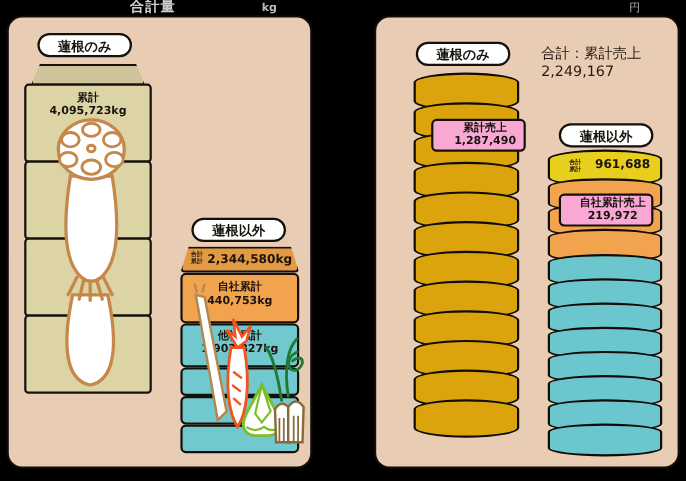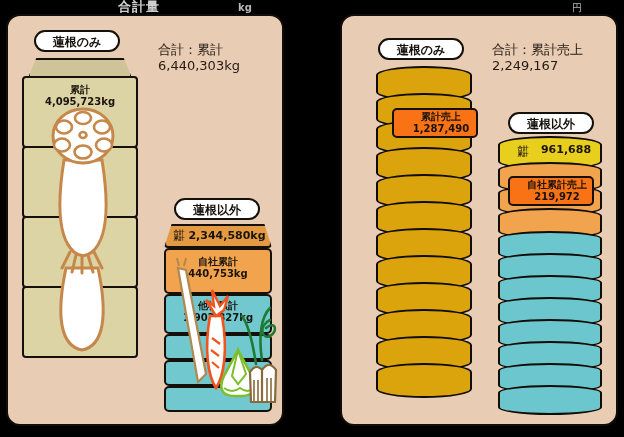--- a/index.html
+++ b/index.html
@@ -40,21 +40,21 @@
   .tiny2{position:absolute;font-size:5.5px;line-height:6px;color:#2a2014;font-weight:bold;text-align:center;white-space:pre-line;}
 
   
   .coinstack{position:absolute;}
   .coin{position:absolute;left:0;border:2px solid #100c07;box-sizing:border-box;}
   .coin-gold{background:#dba40c;border-radius:50%/26%;}
   .coin-orange{background:#f1a44d;border-radius:50%/26%;}
   .coin-teal{background:#6cc6cd;border-radius:50%/26%;}
   .coin-yellow{background:#e8cf1e;border-radius:50%/26%;}
 
-  .plate{position:absolute;background:#f97316;border:2px solid #15100a;border-radius:5px;
+  .plate{position:absolute;background:#f9a8d4;border:2px solid #15100a;border-radius:5px;
     font-size:10px;line-height:12px;font-weight:bold;color:#16120c;text-align:center;box-sizing:border-box;
     white-space:pre-line;display:flex;align-items:center;justify-content:center;padding-left:12px;}
 
   .watermark{position:absolute;right:6px;bottom:2px;color:#5f5a54;font-size:10px;letter-spacing:2px;
     font-weight:bold;opacity:.85;}
 
   svg{display:block;overflow:visible;}
   .ov{position:absolute;pointer-events:none;}
 </style>
 </head>
@@ -64,22 +64,20 @@
 
   <div class="panel-title" id="t-left" style="left:118px;">合計量</div>
   <div class="panel-unit" style="left:238px;font-weight:bold;">kg</div>
   <div class="panel-title" id="t-right" style="left:466px;margin-top:20px;">売上</div>
   <div class="panel-unit" style="left:572px;">円</div>
 
   <div class="panel" id="panel-left">
 
     <div class="pill" style="left:26px;top:14px;width:86px;">蓮根のみ</div>
 
-    <div class="summary" style="left:150px;top:26px;">合計：累計
-6,440,303kg</div>
 
     <div class="boxstack" style="left:14px;top:42px;width:116px;height:350px;">
       <div class="boxlid"></div>
       <div class="box" style="top:18px;"></div>
       <div class="box" style="top:88px;"></div>
       <div class="box" style="top:158px;"></div>
       <div class="box" style="top:228px;"></div>
 
       <svg class="ov" style="left:18px;top:42px;" width="84" height="260" viewBox="0 0 84 260">
         <path d="M24 60 C16 110 20 140 34 152 C40 157 46 157 52 152 C66 140 70 110 62 60 Z" fill="#ffffff" stroke="#c6884a" stroke-width="3"></path>

